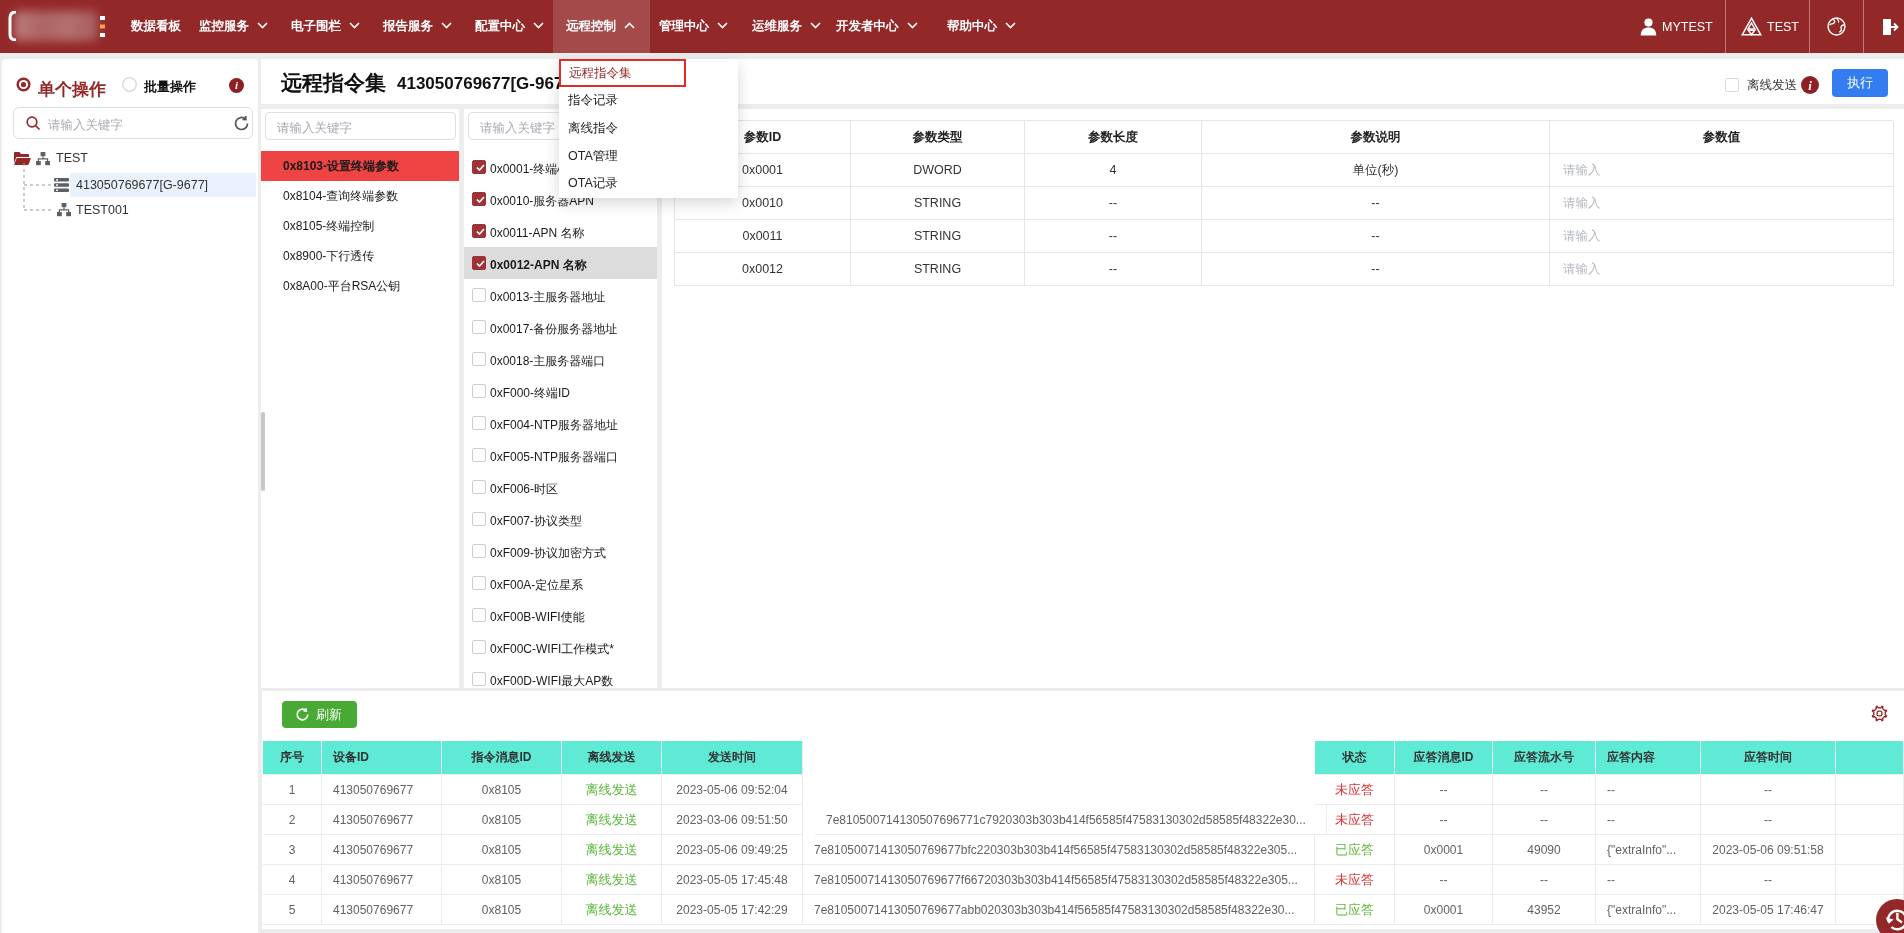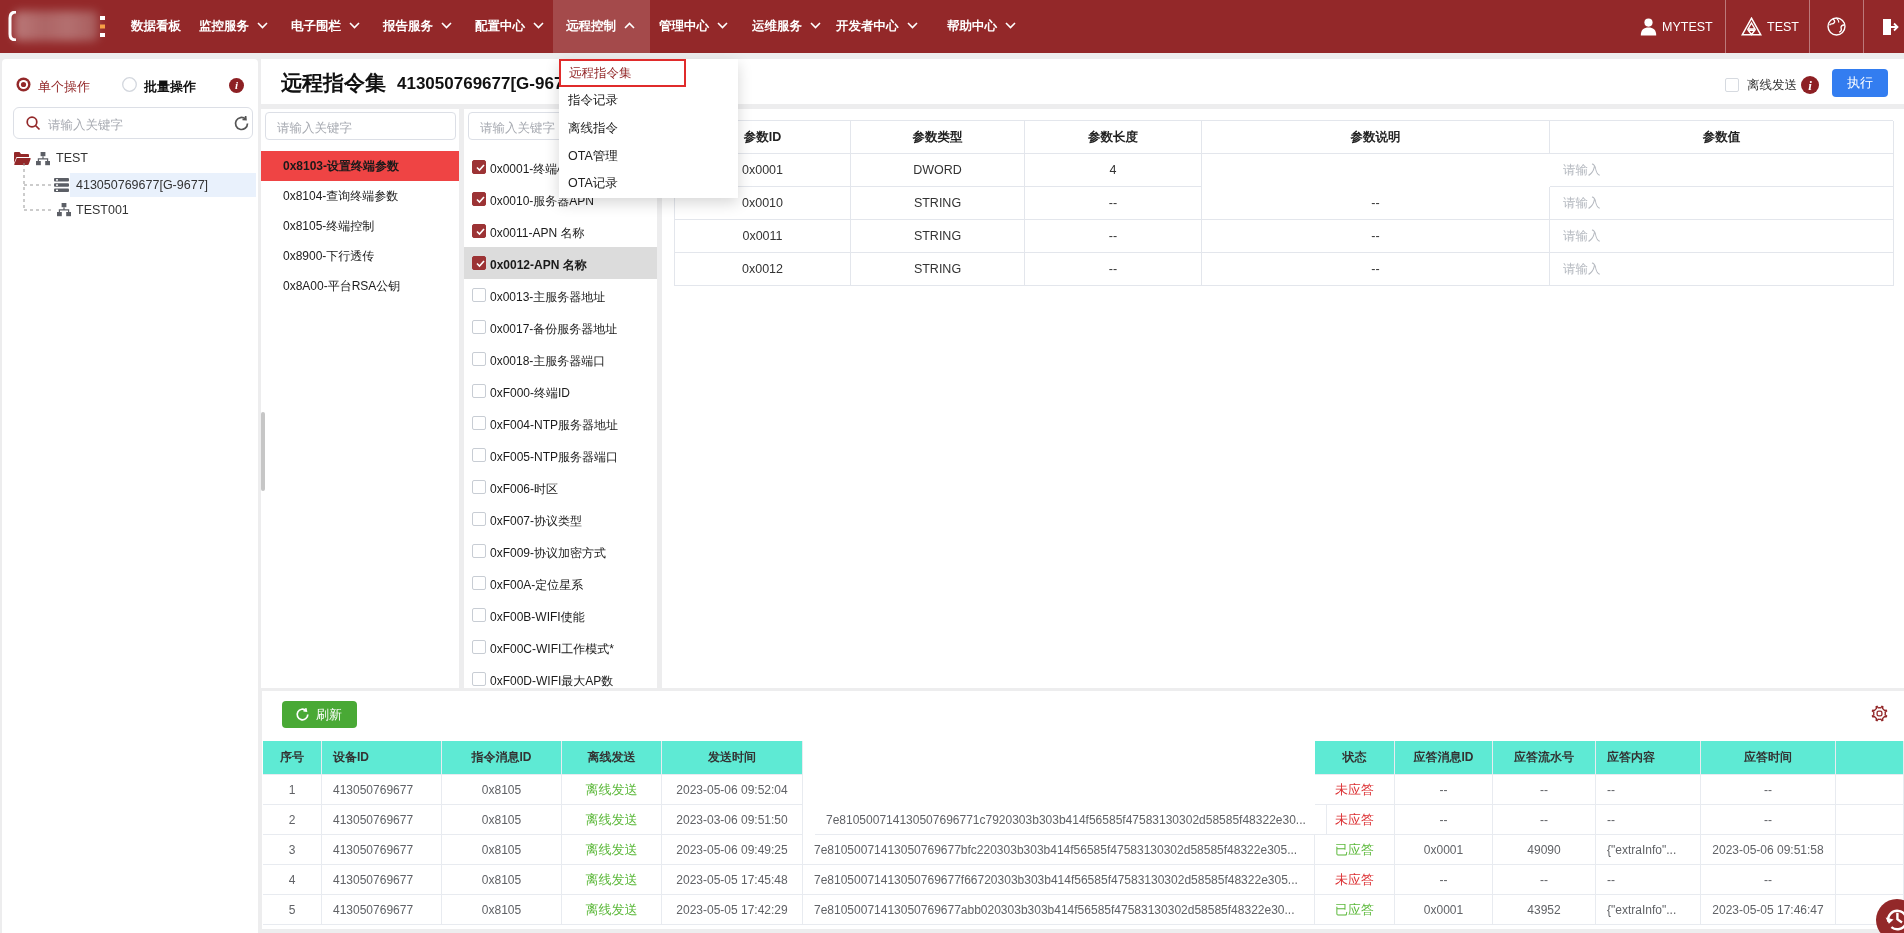--- a/index.html
+++ b/index.html
@@ -146,21 +146,21 @@
   </svg>
 </div>
 
 <div class="card" id="side">
   <div class="radioRow">
     <svg width="15" height="15" style="position:absolute;left:0;top:0">
         <circle cx="7.5" cy="7.5" r="7" fill="#932829"></circle>
         <circle cx="7.5" cy="7.5" r="4.6" fill="#fff"></circle>
         <circle cx="7.5" cy="7.5" r="2.6" fill="#932829"></circle>
       </svg>
-    <span style="position:absolute;left:22px;top:1px;font-size:13px;font-weight:normal;color:#932829">单个操作</span>
+    <span style="position:absolute;left:22px;top:1px;font-size:17px;font-weight:bold;color:#932829">单个操作</span>
     <svg width="15" height="15" style="position:absolute;left:106px;top:0">
         <circle cx="7.5" cy="7.5" r="6.8" fill="#fff" stroke="#d3d7de" stroke-width="1.3"></circle>
       </svg>
     <span style="position:absolute;left:128px;top:1px;font-size:13px;font-weight:bold;color:#111">批量操作</span>
     <svg width="15" height="15" style="position:absolute;left:213px;top:1px">
         <circle cx="7.5" cy="7.5" r="7.5" fill="#8d2024"></circle>
         <text x="7.5" y="11.4" font-size="11" font-style="italic" font-weight="bold" font-family="Liberation Serif,serif" fill="#fff" text-anchor="middle">i</text>
       </svg>
   </div>
   <div id="srch">
@@ -327,20 +327,21 @@
 <div class="card" id="parm"></div>
 <div class="pt" id="ptab" style="left:674px;top:120px;width:1219px;height:166px">
     <div class="c hd" style="left:0px;top:0;width:176px;height:33px">参数ID</div>
     <div class="c hd" style="left:176px;top:0;width:174px;height:33px">参数类型</div>
     <div class="c hd" style="left:350px;top:0;width:177px;height:33px">参数长度</div>
     <div class="c hd" style="left:527px;top:0;width:348px;height:33px">参数说明</div>
     <div class="c hd" style="left:875px;top:0;width:344px;height:33px">参数值</div>
     <div class="c" style="left:0px;top:33px;width:176px;height:33px">0x0001</div>
     <div class="c" style="left:176px;top:33px;width:174px;height:33px">DWORD</div>
     <div class="c" style="left:350px;top:33px;width:177px;height:33px">4</div>
+    <div class="c" style="left:527px;top:33px;width:348px;height:33px">单位(秒)</div>
     <div class="c lft ph2" style="left:875px;top:33px;width:344px;height:33px">请输入</div>
     <div class="c" style="left:0px;top:66px;width:176px;height:33px">0x0010</div>
     <div class="c" style="left:176px;top:66px;width:174px;height:33px">STRING</div>
     <div class="c" style="left:350px;top:66px;width:177px;height:33px">--</div>
     <div class="c" style="left:527px;top:66px;width:348px;height:33px">--</div>
     <div class="c lft ph2" style="left:875px;top:66px;width:344px;height:33px">请输入</div>
     <div class="c" style="left:0px;top:99px;width:176px;height:33px">0x0011</div>
     <div class="c" style="left:176px;top:99px;width:174px;height:33px">STRING</div>
     <div class="c" style="left:350px;top:99px;width:177px;height:33px">--</div>
     <div class="c" style="left:527px;top:99px;width:348px;height:33px">--</div>

